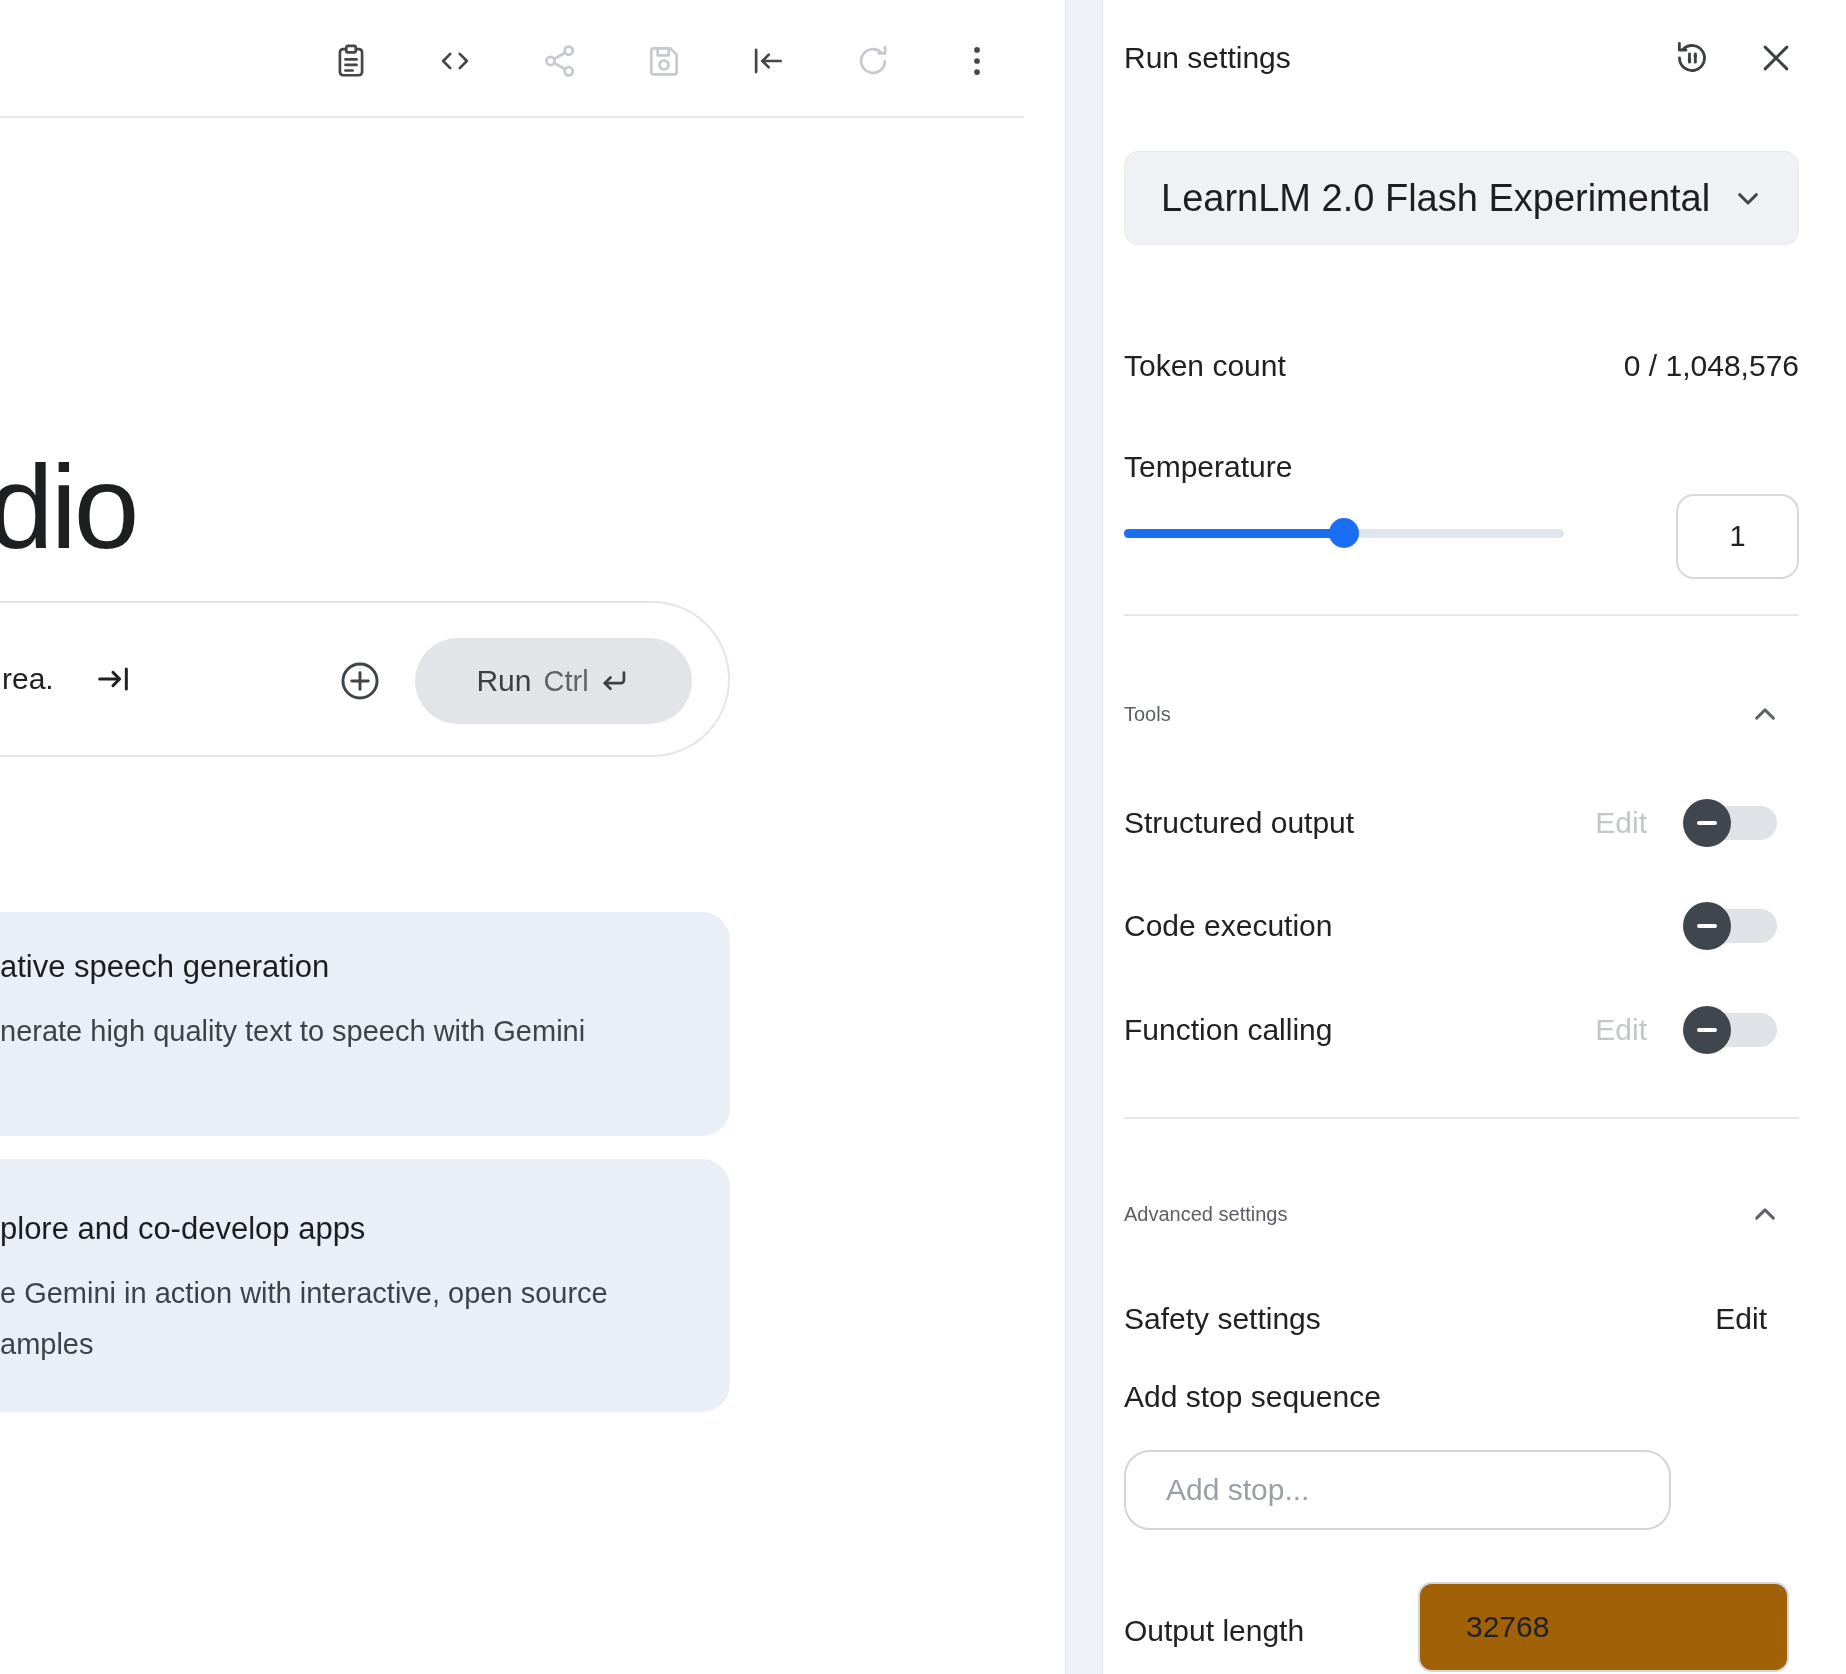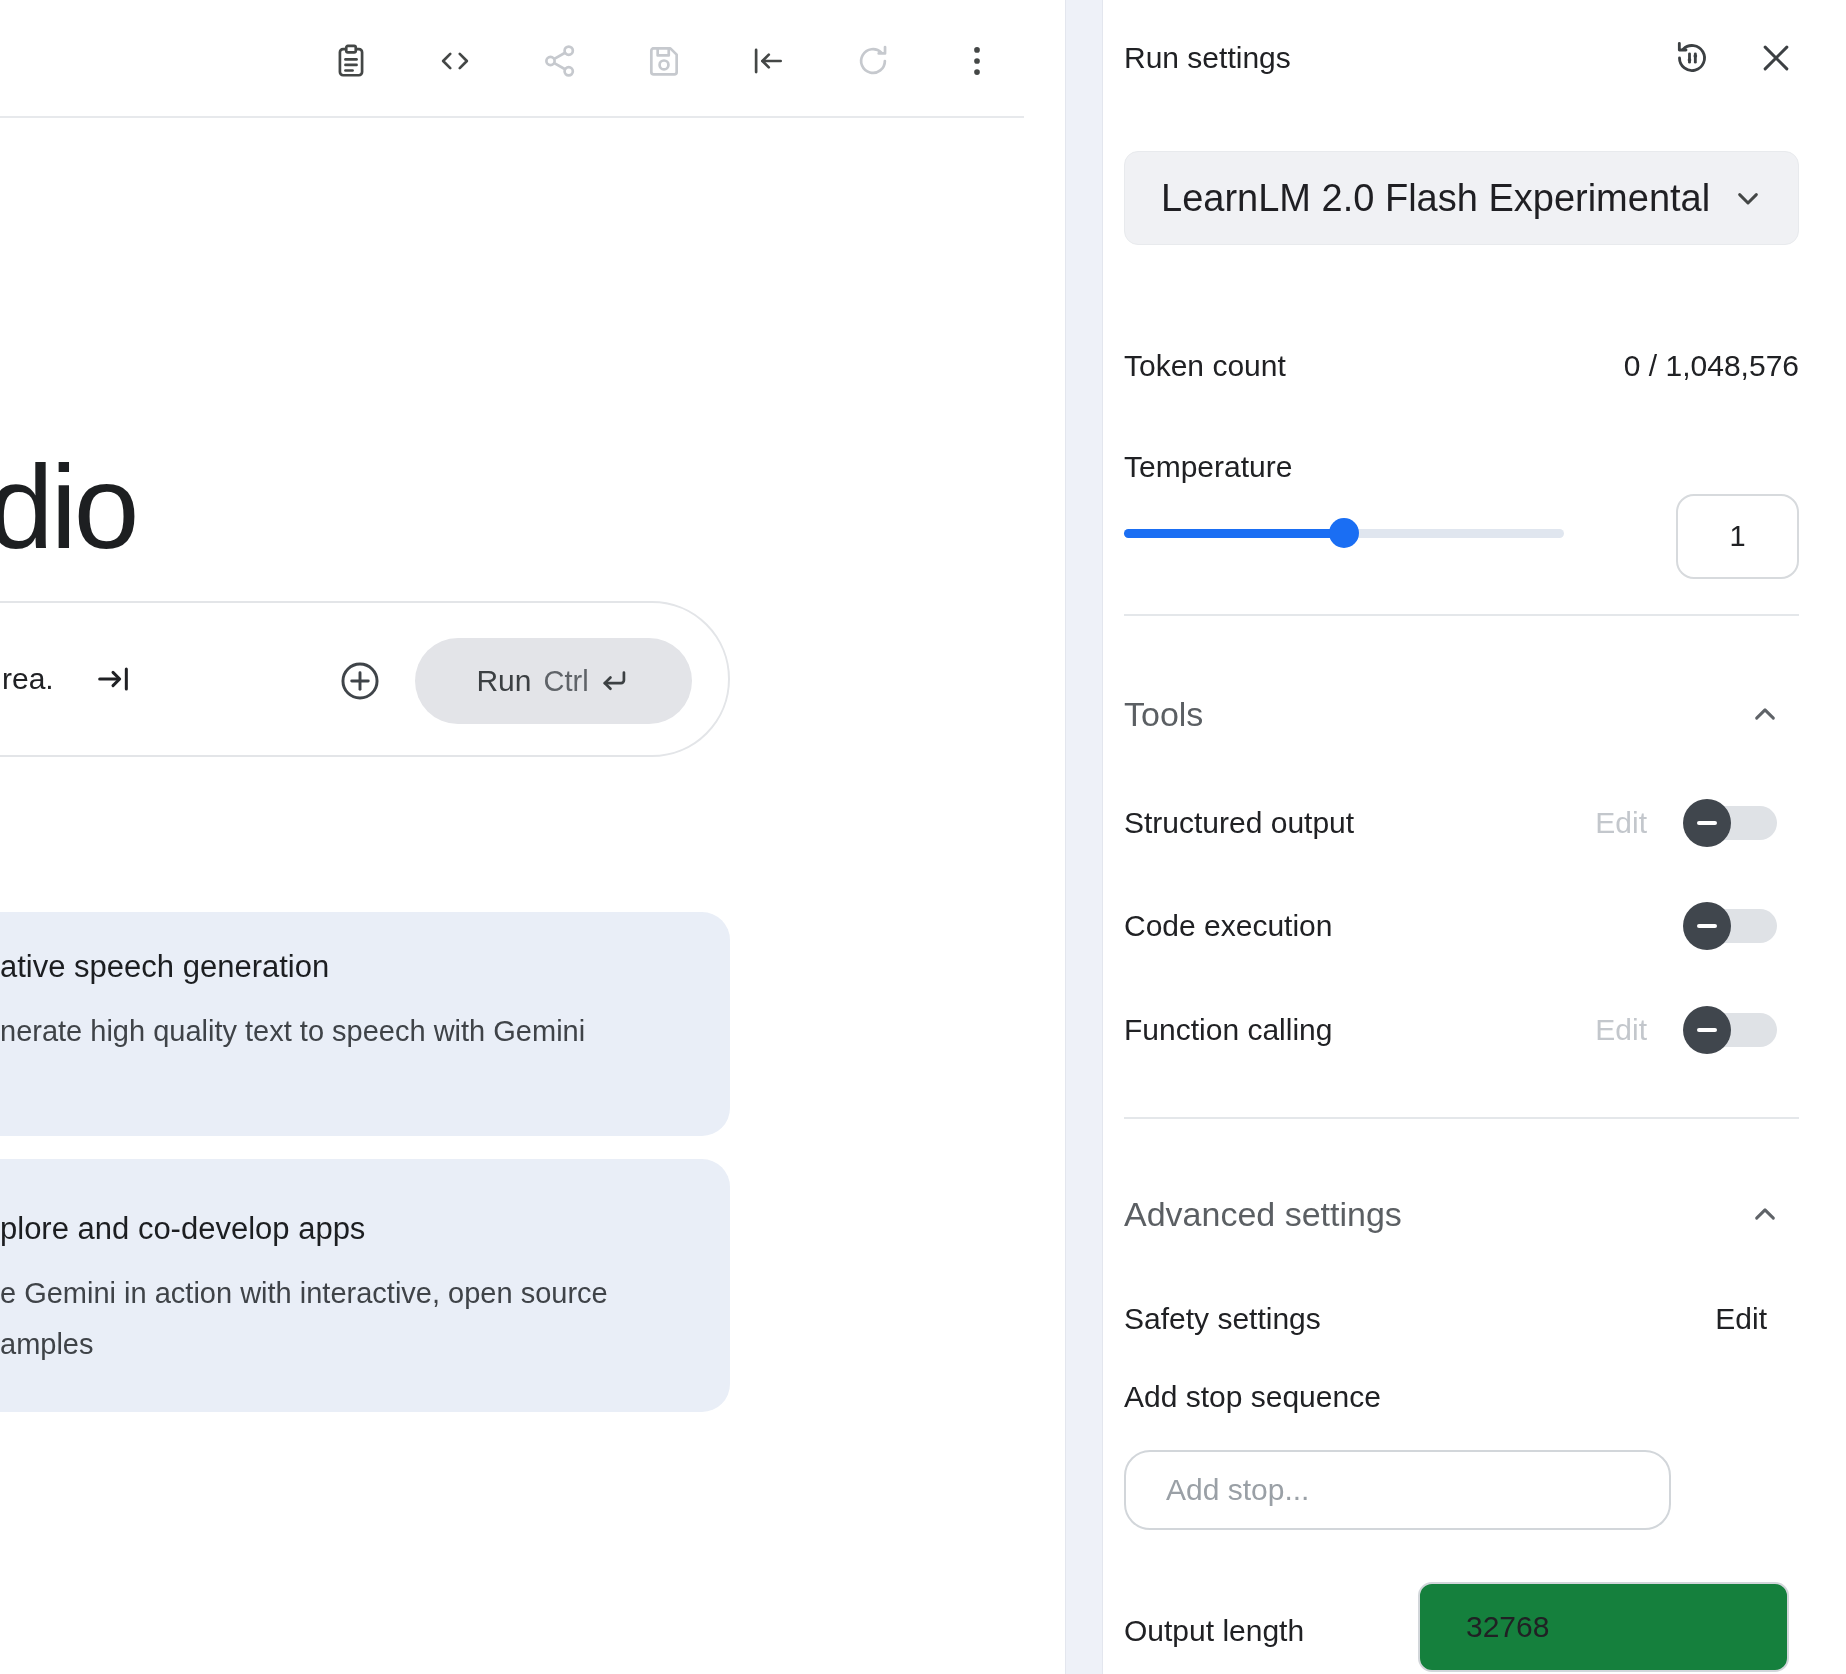--- a/index.html
+++ b/index.html
@@ -75,41 +75,41 @@
   .slider-knob{position:absolute;top:-11px;left:calc(50% - 15px);width:30px;height:30px;border-radius:50%;background:var(--accent-blue);cursor:pointer;}
   .temp-box{position:absolute;right:47px;top:494px;width:123px;height:85px;border:2px solid #d7dadd;border-radius:18px;font-size:29px;text-align:center;color:#202124;font-family:"Liberation Sans", sans-serif;background:#fff;}
 
   .hr{position:absolute;left:21px;right:47px;height:2px;background:#e4e7ea;}
   .hr-1{top:614px;}
   .hr-2{top:1117px;}
 
   .section-header{position:absolute;left:21px;right:47px;height:48px;display:flex;align-items:center;justify-content:space-between;cursor:pointer;}
   .section-header.tools{top:690px;}
   .section-header.adv{top:1190px;}
-  .section-title{font-size:34px;color:var(--text-secondary);text-align:right;}
+  .section-title{font-size:20px;color:var(--text-secondary);text-align:right;}
   .chev{width:40px;height:40px;color:#5f6368;margin-right:14px;}
 
   .tool-row{position:absolute;left:21px;right:47px;height:60px;display:flex;align-items:center;justify-content:space-between;}
   .tool-row.r1{top:793px;}
   .tool-row.r2{top:896px;}
   .tool-row.r3{top:1000px;}
   .tool-right{display:flex;align-items:center;gap:40px;padding-right:22px;}
   .edit-disabled{font-size:30px;color:var(--text-disabled);}
   .toggle{position:relative;width:90px;height:38px;cursor:pointer;}
   .toggle-track{position:absolute;left:0;top:2px;width:90px;height:34px;border-radius:17px;background:var(--toggle-track);}
   .toggle-knob{position:absolute;left:-4px;top:-5px;width:48px;height:48px;border-radius:50%;background:var(--toggle-knob);display:flex;align-items:center;justify-content:center;}
   .minus{display:block;width:20px;height:4px;border-radius:2px;background:#fff;}
 
   .safety-row{position:absolute;left:21px;right:47px;top:1295px;height:48px;display:flex;align-items:center;justify-content:space-between;}
   .edit-link{font-size:30px;color:#202124;cursor:pointer;margin-right:32px;}
   .stop-label{position:absolute;left:21px;top:1373px;height:48px;display:flex;align-items:center;font-size:30px;color:#202124;}
   .stop-input{position:absolute;left:21px;top:1450px;width:547px;height:80px;border:2px solid #d2d6da;border-radius:26px;padding:0 40px;font-size:30px;color:#202124;font-family:"Liberation Sans", sans-serif;background:#fff;}
   .stop-input::placeholder{color:#9aa0a6;}
   .output-label{position:absolute;left:21px;top:1607px;height:48px;display:flex;align-items:center;font-size:30px;color:#202124;}
-  .output-input{position:absolute;left:315px;top:1582px;width:371px;height:90px;border:2px solid #d2d6da;border-radius:14px;padding:0 0 0 46px;font-size:30px;color:#202124;font-family:"Liberation Sans", sans-serif;background:#15803d;}
+  .output-input{position:absolute;left:315px;top:1582px;width:371px;height:90px;border:2px solid #d2d6da;border-radius:14px;padding:0 0 0 46px;font-size:30px;color:#202124;font-family:"Liberation Sans", sans-serif;background:#a16207;}
 </style>
 </head>
 <body>
 
 <div id="app">
 
   <div class="toolbar">
     <button class="tb-btn" title="">
       <svg viewBox="0 0 24 24" fill="none" stroke="currentColor" stroke-width="1.7" stroke-linecap="round" stroke-linejoin="round">
           <rect x="5" y="4.5" width="14" height="16.5" rx="2"></rect>

